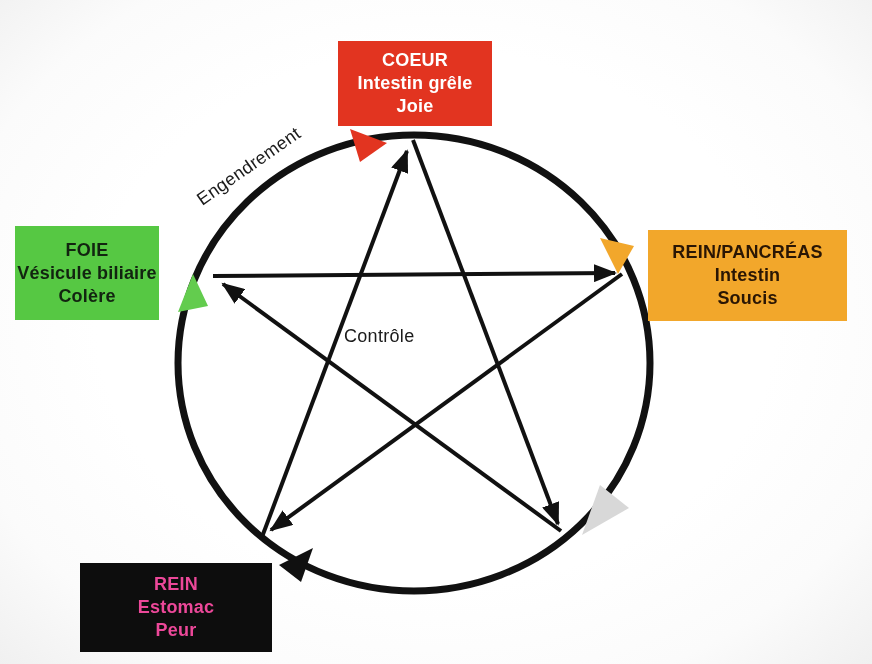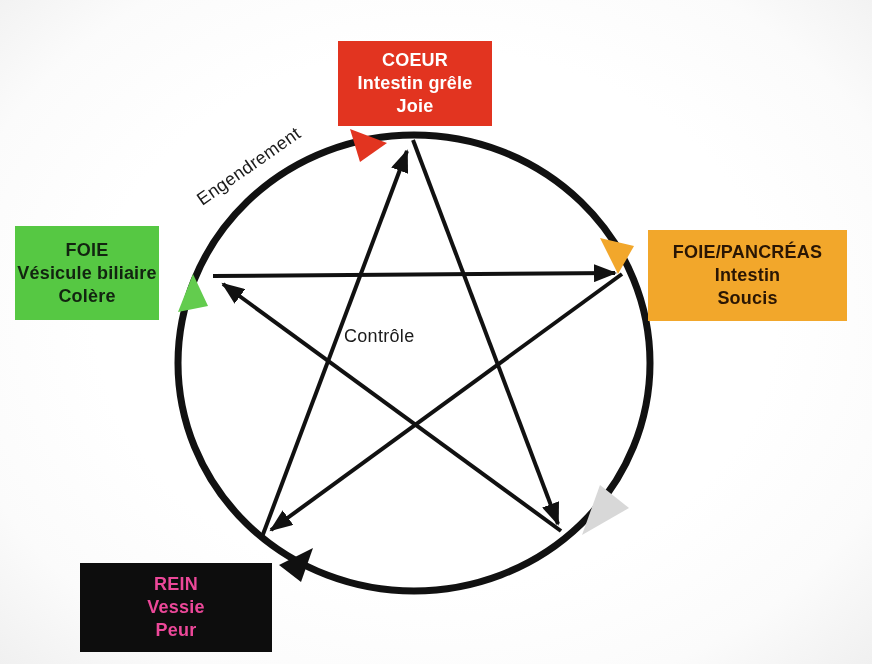--- a/index.html
+++ b/index.html
@@ -65,29 +65,29 @@
     <polygon points="193,274 208,306 178,312" fill="#63cc4e"></polygon>
   </svg>
 
   <div class="element-box box-coeur">
     <span>COEUR</span>
     <span>Intestin grêle</span>
     <span>Joie</span>
   </div>
 
   <div class="element-box box-rate">
-    <span>FOIE/PANCRÉAS</span>
+    <span>REIN/PANCRÉAS</span>
     <span>Intestin</span>
     <span>Soucis</span>
   </div>
 
 
   <div class="element-box box-rein">
     <span>REIN</span>
-    <span>Vessie</span>
+    <span>Estomac</span>
     <span>Peur</span>
   </div>
 
   <div class="element-box box-foie">
     <span>FOIE</span>
     <span>Vésicule biliaire</span>
     <span>Colère</span>
   </div>
 
   <div class="cycle-label label-engendrement">Engendrement</div>

